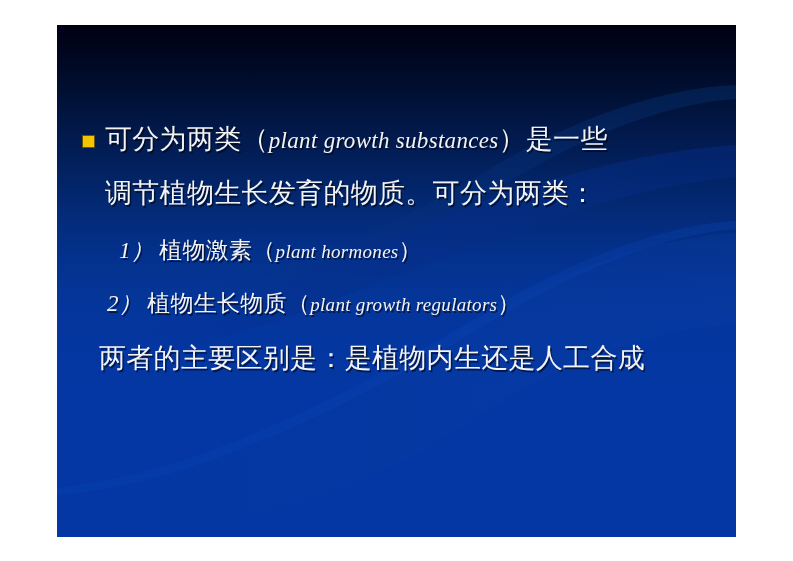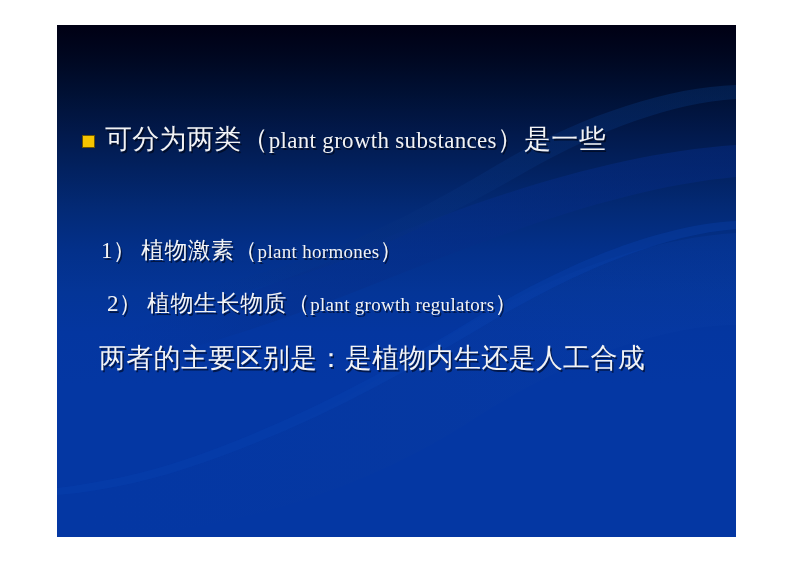--- a/index.html
+++ b/index.html
@@ -66,20 +66,21 @@
     white-space: nowrap;
     text-shadow: 1.5px 1.5px 0px rgba(0,0,10,0.55);
     letter-spacing: 0.3px;
   }
 
   .cjk {
     font-family: "Liberation Serif", "DejaVu Serif", serif;
   }
   .latin {
     font-family: "Liberation Serif", "DejaVu Serif", serif;
+    font-style: italic;
   }
 
   
   #bullet-marker {
     position: absolute;
     left: 25px;
     top: 110px;
     width: 13px;
     height: 13px;
     background: #f5c400;
@@ -89,21 +90,21 @@
 
   .l1 { font-size: 27px; }
   .l1 .en { font-size: 23px; }
 
   .line-1 { left: 48px;  top: 96px;  }
   .line-2 { left: 48px;  top: 150px; }
 
   .l2 { font-size: 23px; }
   .l2 .en { font-size: 19px; }
 
-  .line-3 { left: 44px;  top: 210px; }
+  .line-3 { left: 62px;  top: 210px; }
   .line-4 { left: 50px;  top: 263px; }
 
   .l3 { font-size: 27px; }
   .line-5 { left: 42px; top: 315px; }
 
   .sp { display: inline-block; width: 5px; }
 </style>
 </head>
 <body>
 
@@ -147,20 +148,21 @@
     </svg>
 
     <div id="body-text">
 
       <div id="bullet-marker"></div>
 
       <div class="line l1 line-1">
         <span class="cjk">可分为两类（</span><span class="latin en">plant growth substances</span><span class="cjk">）是一些</span>
       </div>
 
+      <div class="line l1 line-2 cjk">调节植物生长发育的物质。可分为两类：</div>
 
       <div class="line l2 line-3">
         <span class="latin">1）</span><span class="sp"></span><span class="cjk">植物激素（</span><span class="latin en">plant hormones</span><span class="cjk">）</span>
       </div>
 
       <div class="line l2 line-4">
         <span class="latin">2）</span><span class="sp"></span><span class="cjk">植物生长物质（</span><span class="latin en">plant growth regulators</span><span class="cjk">）</span>
       </div>
 
       <div class="line l3 line-5 cjk">两者的主要区别是：是植物内生还是人工合成</div>

